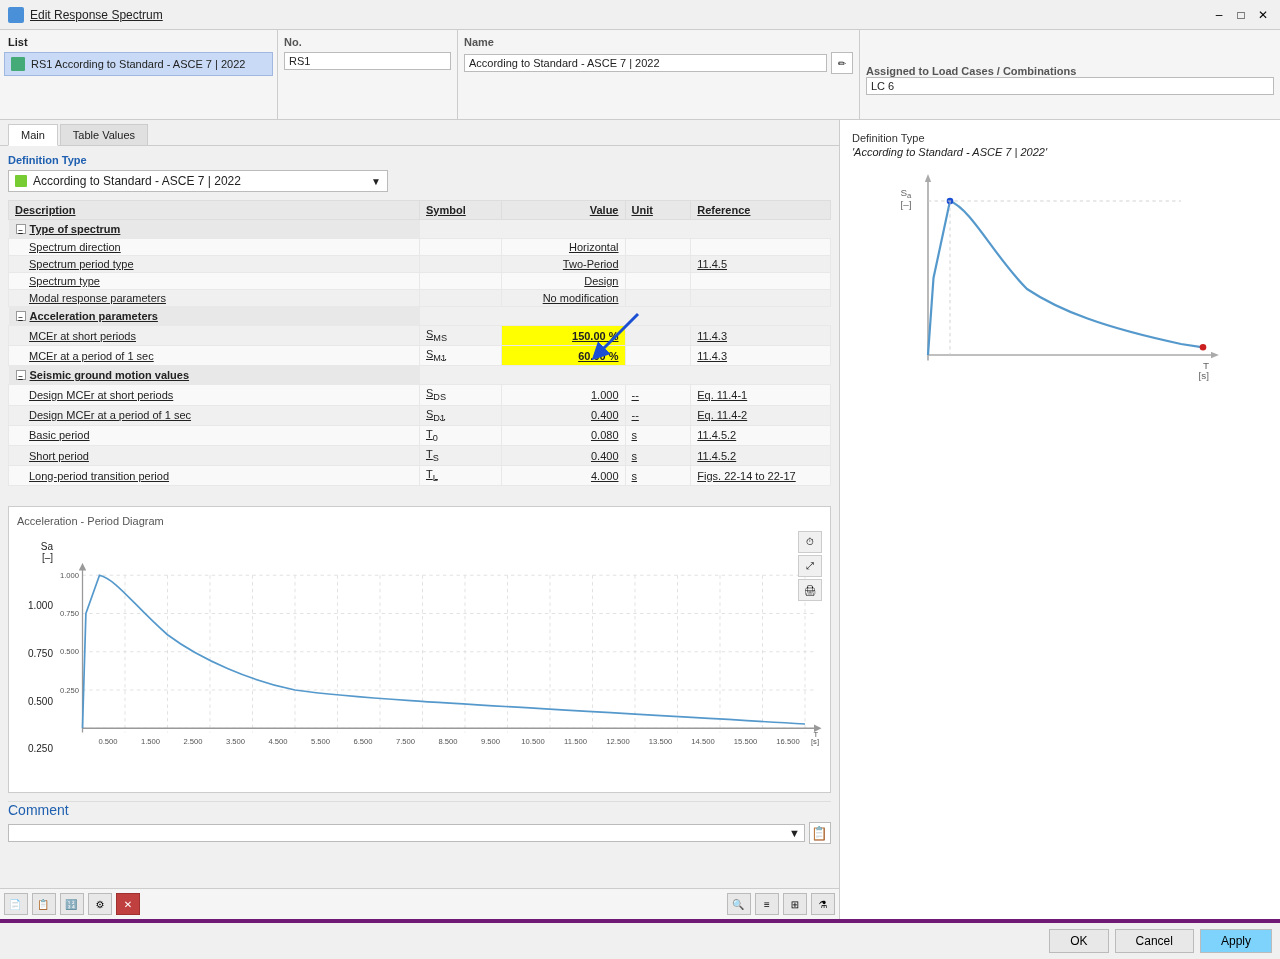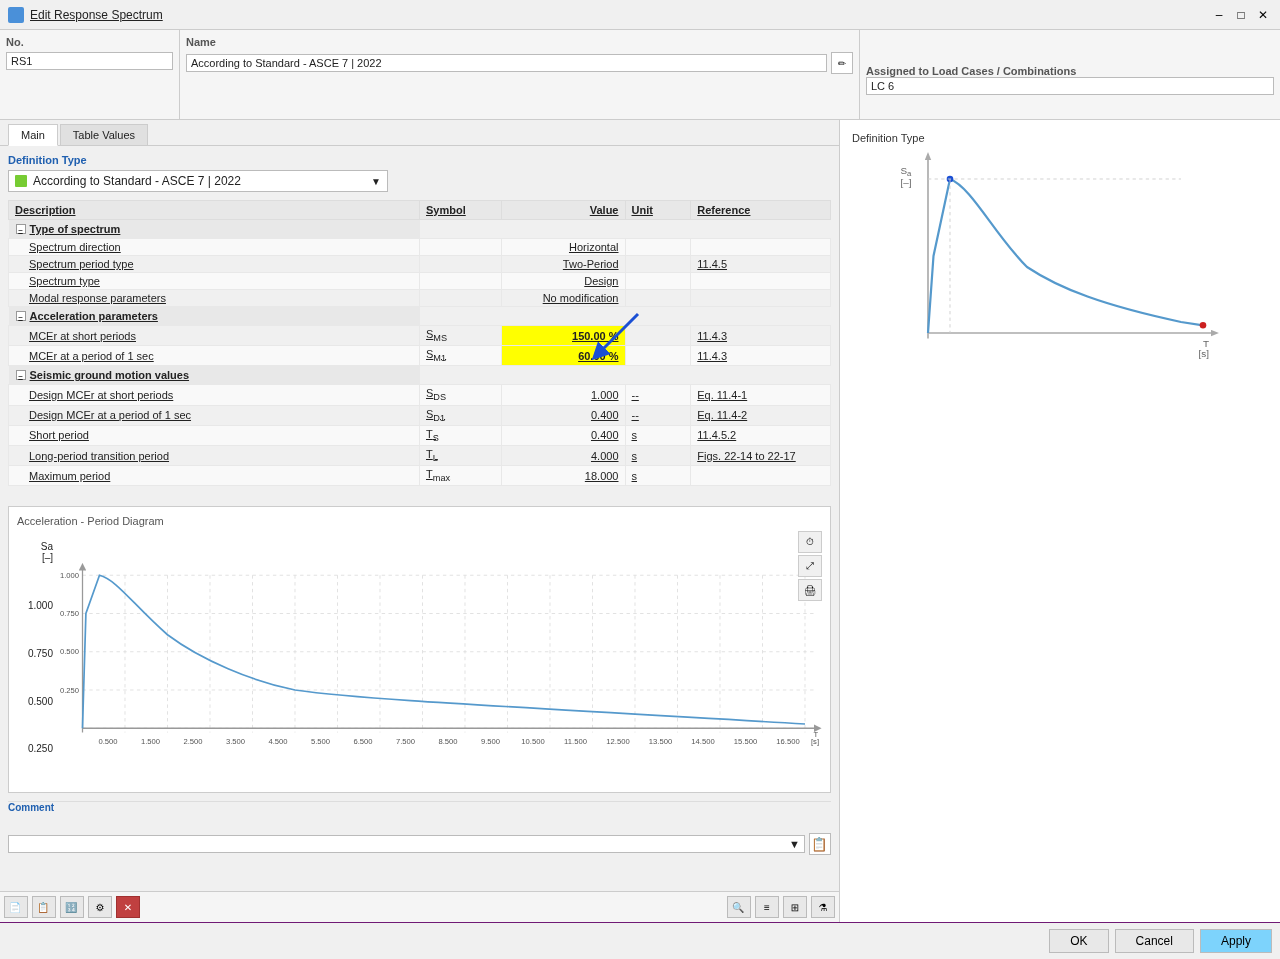--- a/index.html
+++ b/index.html
@@ -61,26 +61,26 @@
     .collapse-btn { width: 10px; height: 10px; border: 1px solid #999; background: white; display: inline-flex; align-items: center; justify-content: center; font-size: 8px; cursor: pointer; }
 
     .value-cell-yellow { background: #ffff00 !important; text-align: right; font-weight: 600; }
 
     .diagram-container { border: 1px solid #ccc; background: white; padding: 8px; margin-top: 4px; }
     .diagram-title { font-size: 11px; color: #555; margin-bottom: 4px; }
 
     .right-panel { flex: 1; padding: 10px; display: flex; flex-direction: column; }
     .right-def-title { font-size: 11px; color: #333; font-weight: 400; margin-bottom: 8px; }
     .comment-section { padding: 6px 8px; border-top: 1px solid #ddd; }
-    .comment-label { font-size: 10px; font-weight: 700; color: #2060b0; margin-bottom: 20px; }
+    .comment-label { font-size: 14px; font-weight: 400; color: #2060b0; margin-bottom: 4px; }
     .comment-field-row { display: flex; align-items: center; gap: 4px; }
     .comment-dropdown { flex: 1; border: 1px solid #bbb; background: white; padding: 2px 4px; font-size: 11px; display: flex; align-items: center; }
     .comment-paste-btn { width: 22px; height: 22px; border: 1px solid #bbb; background: white; cursor: pointer; display: flex; align-items: center; justify-content: center; }
 
-    .footer-buttons { display: flex; justify-content: flex-end; align-items: center; padding: 6px 8px; gap: 6px; border-top: 1px solid #701a75; background: #f0f0f0; }
+    .footer-buttons { display: flex; justify-content: flex-end; align-items: center; padding: 6px 8px; gap: 6px; border-top: 4px solid #701a75; background: #f0f0f0; }
     .footer-btn { padding: 4px 20px; border: 1px solid #bbb; background: #e8e8e8; cursor: pointer; font-size: 12px; }
     .footer-btn.apply { background: #7dd3fc; }
     .small-tool-btn { width: 24px; height: 22px; border: 1px solid #ccc; background: #f0f0f0; cursor: pointer; display: flex; align-items: center; justify-content: center; font-size: 10px; }
 
     .bottom-toolbar { display: flex; gap: 4px; padding: 4px; border-top: 1px solid #ccc; background: #f5f5f5; }
     .bottom-tool-btn { width: 24px; height: 22px; border: 1px solid #bbb; background: #e8e8e8; cursor: pointer; display: flex; align-items: center; justify-content: center; font-size: 10px; }
     .bottom-tool-btn.delete { background: #e05050; border-color: #c03030; color: white; }
 
     svg text { font-family: 'Segoe UI', Arial, sans-serif; }
   </style>
@@ -96,20 +96,27 @@
     <button class="title-bar-btn">–</button>
     <button class="title-bar-btn">□</button>
     <button class="title-bar-btn close">✕</button>
   </div>
 </div>
 
 <div class="main-window">
 
   <div class="top-bar">
 
+    <div class="list-panel">
+      <div class="list-panel-header">List</div>
+      <div class="list-item">
+        <span class="list-item-icon"></span>
+        <span>RS1 According to Standard - ASCE 7 | 2022</span>
+      </div>
+    </div>
 
     <div class="no-name-panel">
       <div class="field-label">No.</div>
       <div class="field-value">RS1</div>
     </div>
 
     <div class="name-panel">
       <div class="field-label">Name</div>
       <div class="name-field-row">
         <div class="name-field-input">
@@ -227,39 +234,39 @@
               <td>Eq. 11.4-1</td>
             </tr>
             <tr>
               <td style="padding-left:20px">Design MCEr at a period of 1 sec</td>
               <td>S<sub>D1</sub></td>
               <td style="text-align:right">0.400</td>
               <td>--</td>
               <td>Eq. 11.4-2</td>
             </tr>
             <tr>
+              <td style="padding-left:20px">Basic period</td>
+              <td>T<sub>0</sub></td>
+              <td style="text-align:right">0.080</td>
+              <td>s</td>
+              <td>11.4.5.2</td>
+            </tr>
+            <tr>
               <td style="padding-left:20px">Short period</td>
               <td>T<sub>S</sub></td>
               <td style="text-align:right">0.400</td>
               <td>s</td>
               <td>11.4.5.2</td>
             </tr>
             <tr>
               <td style="padding-left:20px">Long-period transition period</td>
               <td>T<sub>L</sub></td>
               <td style="text-align:right">4.000</td>
               <td>s</td>
               <td>Figs. 22-14 to 22-17</td>
-            </tr>
-            <tr>
-              <td style="padding-left:20px">Maximum period</td>
-              <td>T<sub>max</sub></td>
-              <td style="text-align:right">18.000</td>
-              <td>s</td>
-              <td></td>
             </tr>
           </tbody>
         </table>
 
         <div style="position:relative; height:0; overflow:visible;">
           <svg style="position:absolute; top:-185px; left:560px; pointer-events:none;" width="80" height="60">
             <defs>
               <marker id="arrowhead" markerWidth="6" markerHeight="6" refX="3" refY="3" orient="auto">
                 <polygon points="0 0, 6 3, 0 6" fill="#1a4fd4"></polygon>
               </marker>
@@ -381,20 +388,21 @@
         <span style="flex:1"></span>
         <button class="bottom-tool-btn" title="Search">🔍</button>
         <button class="bottom-tool-btn" title="List View">≡</button>
         <button class="bottom-tool-btn" title="Table View">⊞</button>
         <button class="bottom-tool-btn" title="Filter">⚗</button>
       </div>
     </div>
 
     <div class="right-panel" style="background:white; width:440px; padding:12px;">
       <div class="right-def-title" style="font-size:11px; color:#333; margin-bottom:2px;">Definition Type</div>
+      <div style="font-size:11px; font-style:italic; margin-bottom:10px;">'According to Standard - ASCE 7 | 2022'</div>
 
       <div style="flex:1; position:relative; border:none; background:white;">
         <svg width="100%" height="220" viewBox="0 0 300 200">
 
           <line x1="30" y1="170" x2="290" y2="170" stroke="#aaa" stroke-width="1.5" marker-end="url(#mini-arrow-x)"></line>
           <line x1="30" y1="175" x2="30" y2="10" stroke="#aaa" stroke-width="1.5" marker-end="url(#mini-arrow-y)"></line>
           <defs>
             <marker id="mini-arrow-x" markerWidth="5" markerHeight="5" refX="2" refY="2" orient="auto">
               <polygon points="0 0, 5 2, 0 4" fill="#aaa"></polygon>
             </marker>

